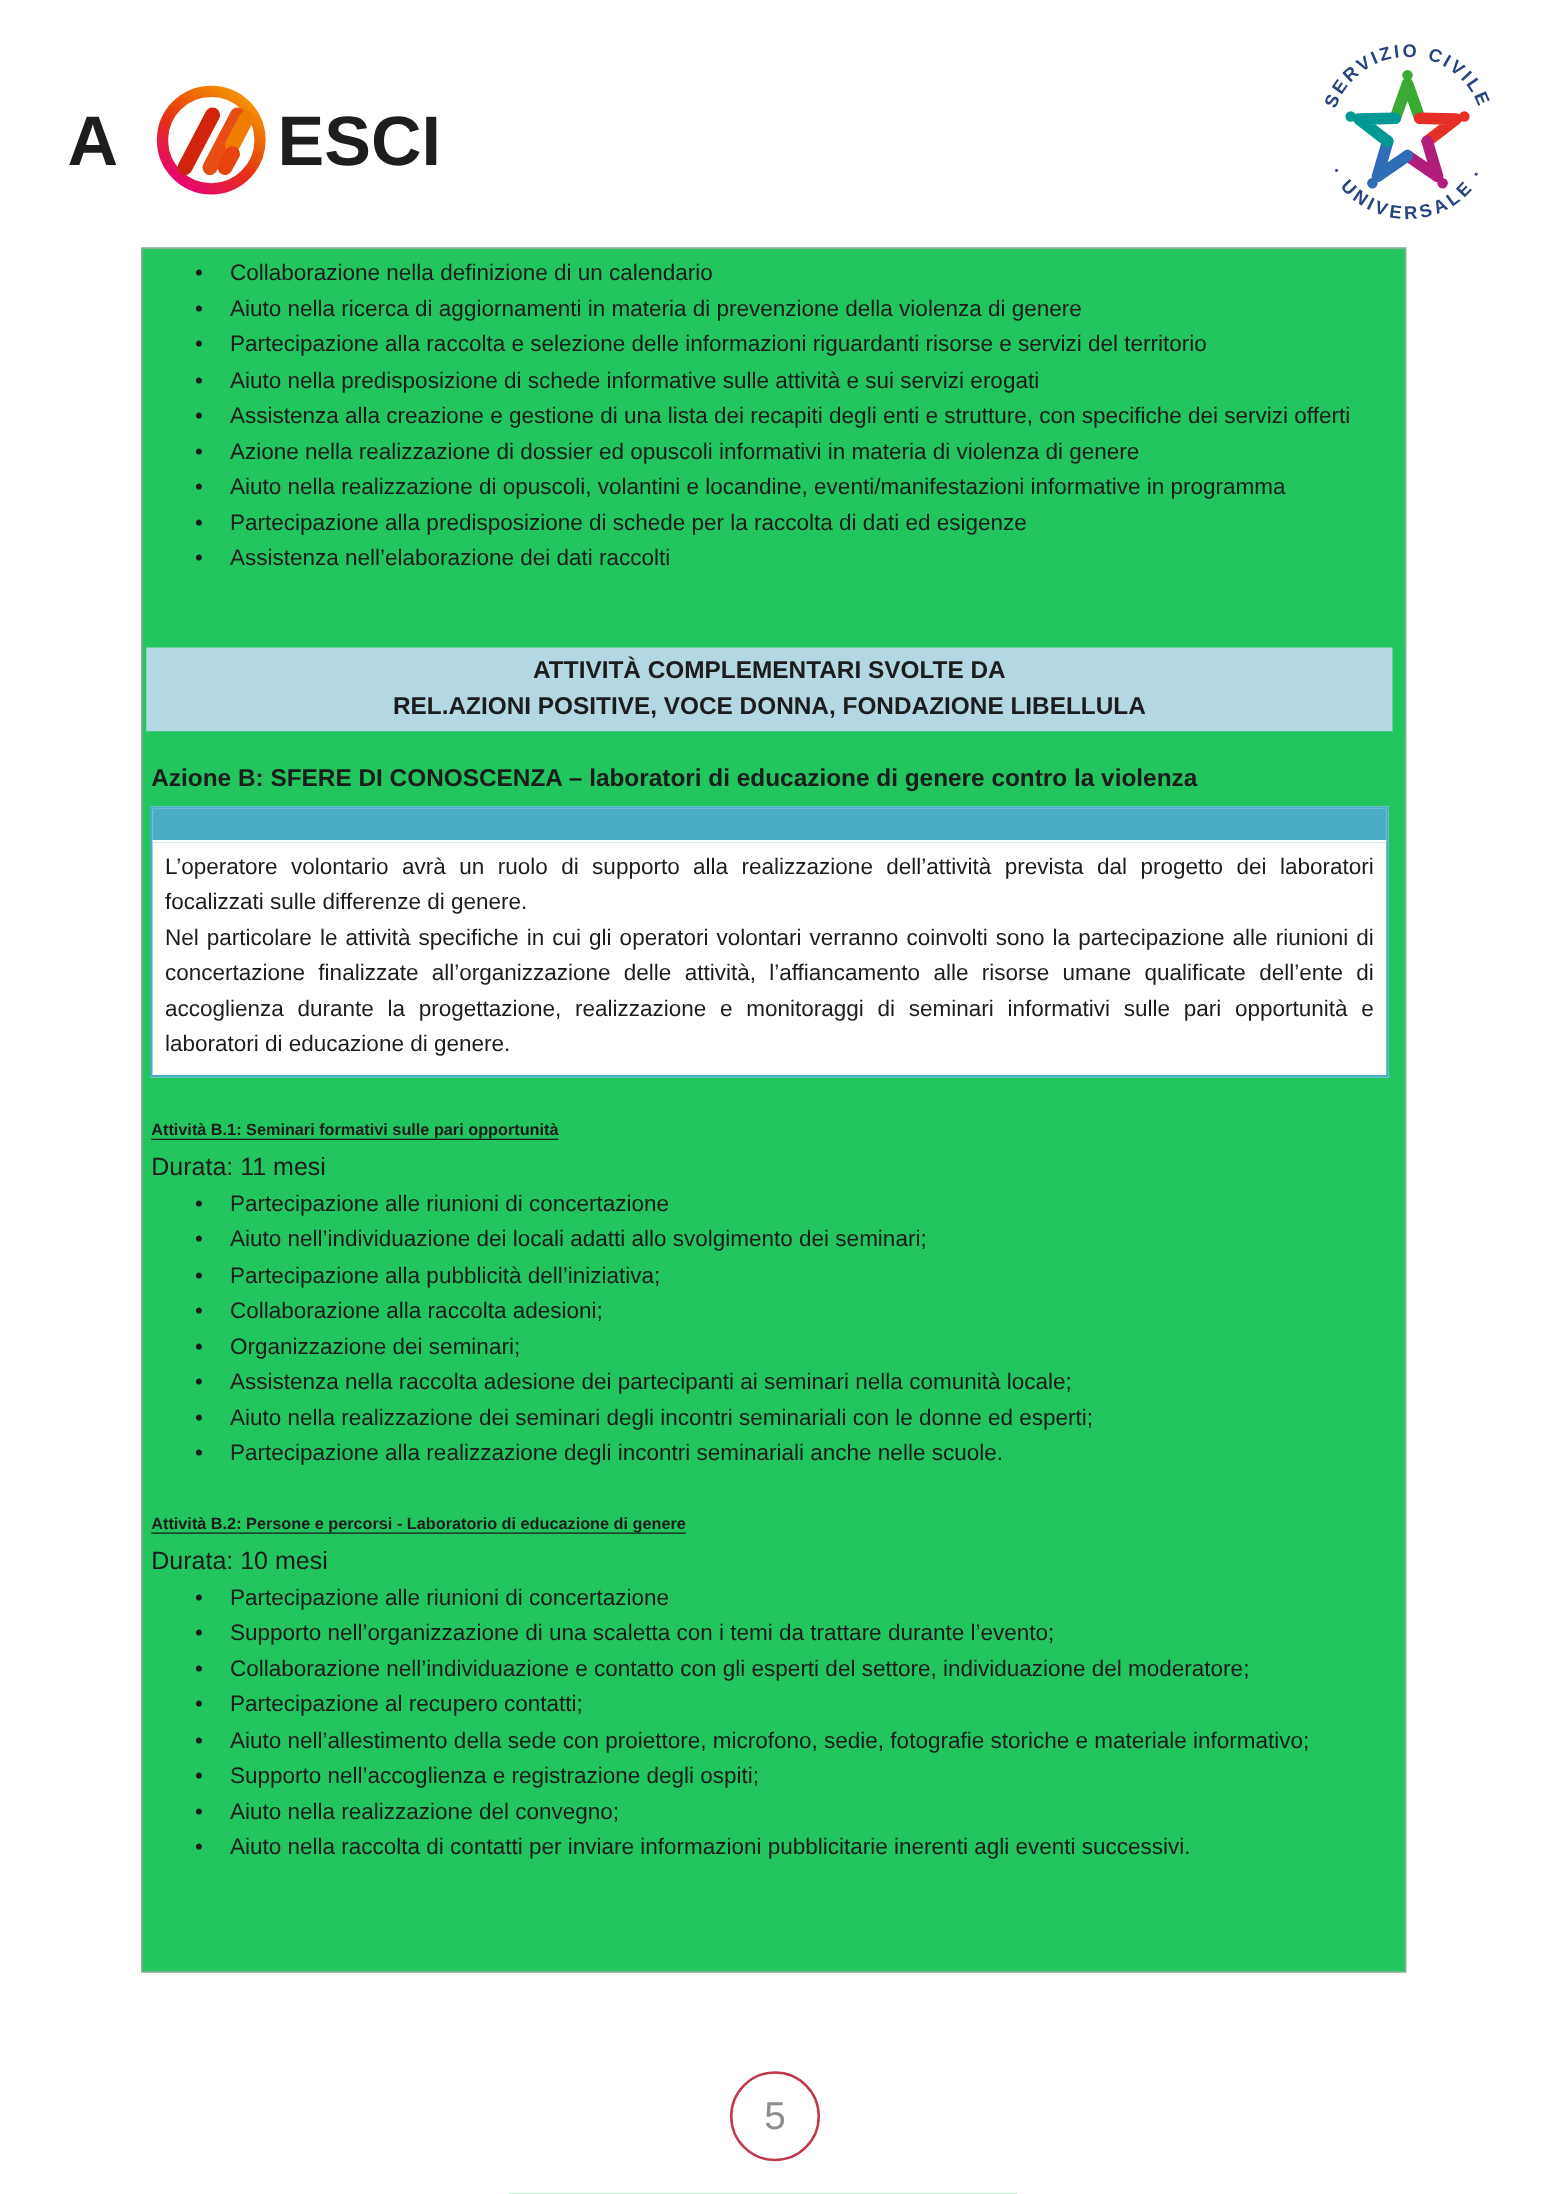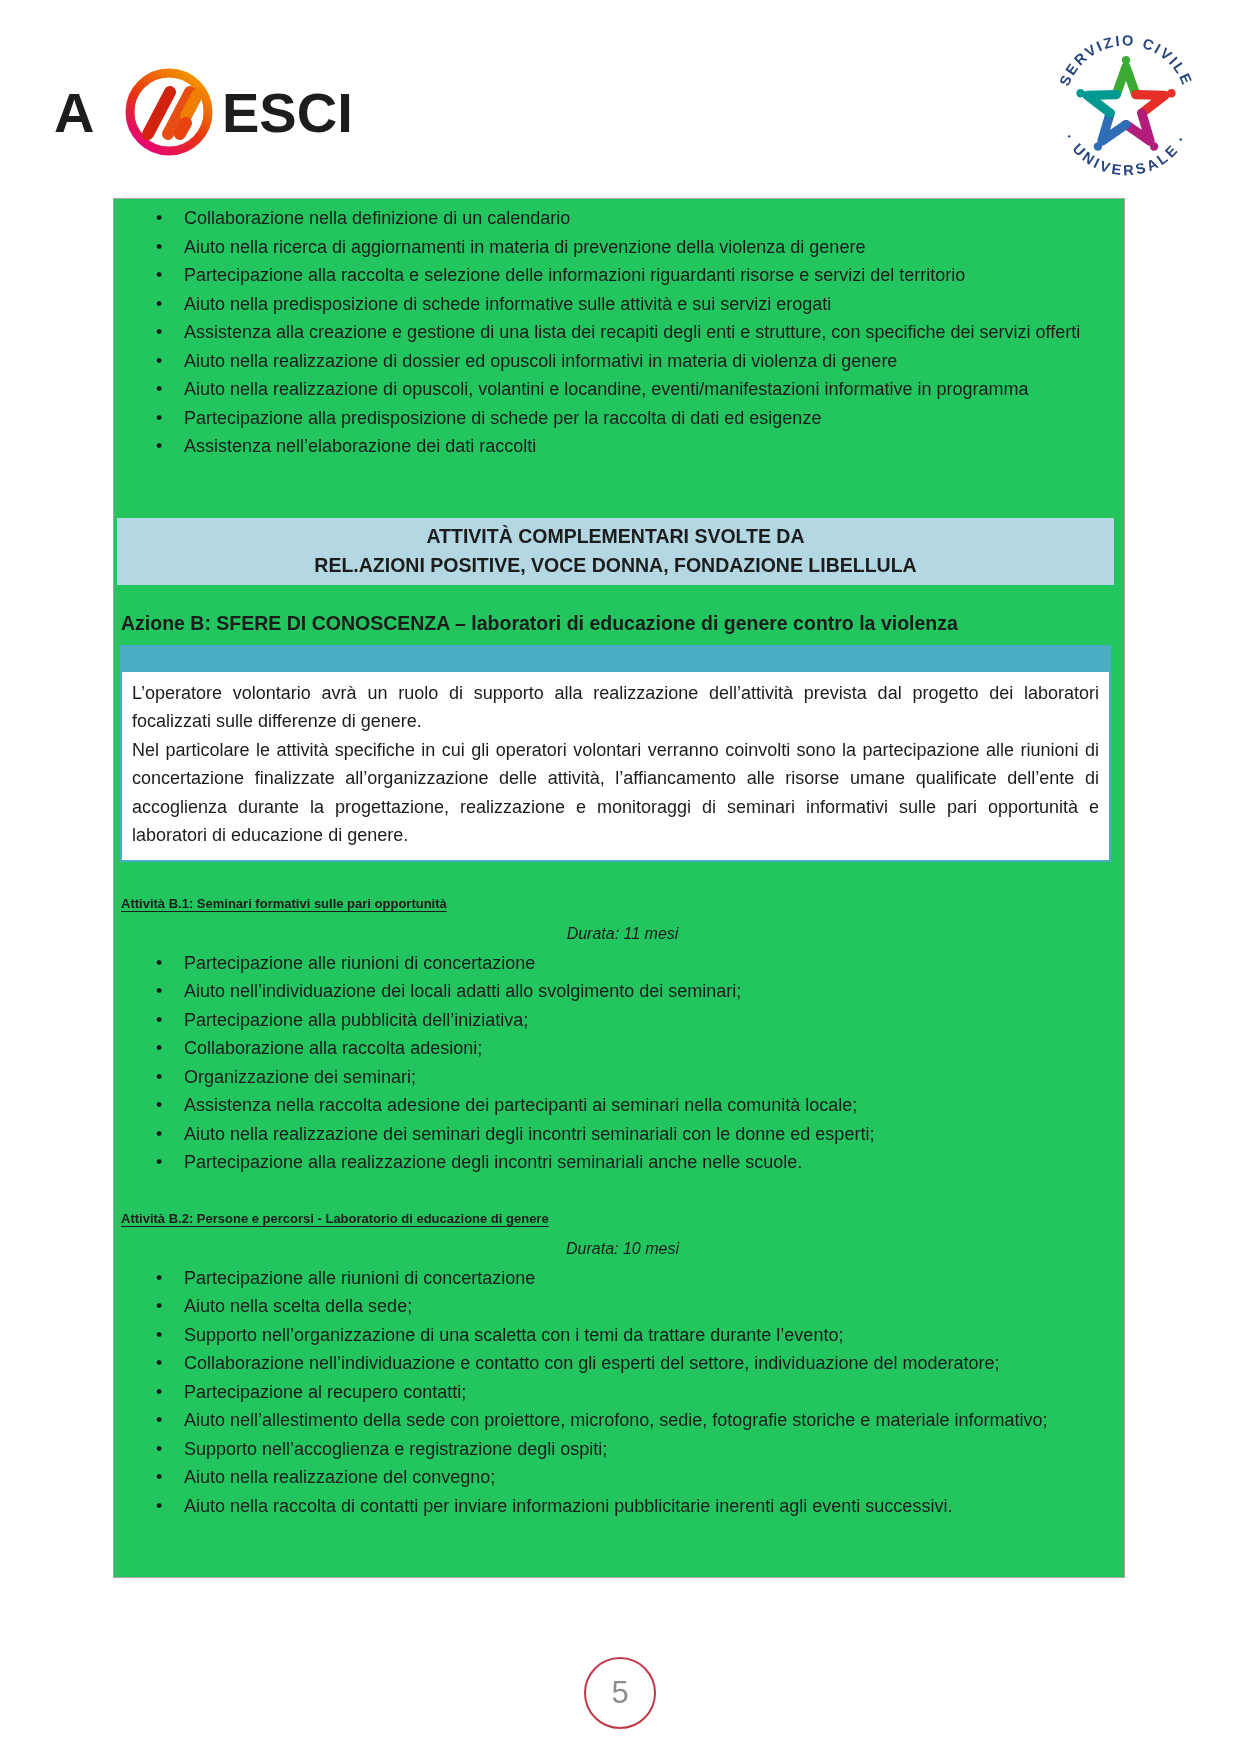--- a/index.html
+++ b/index.html
@@ -80,24 +80,22 @@
   .sec-title {
     margin: 29px 0 0 7px;
     font-weight: bold;
     font-size: 13px;
     line-height: 26px;
     text-decoration: underline;
     text-underline-offset: 3px;
   }
   .durata {
     margin: 3px 0 1px 7px;
-    font-style: italic;
-    font-size: 16px;
+    font-size: 20px;
     line-height: 28px;
-    text-align: center;
   }
 
   
   .page-badge {
     position: absolute;
     left: 584px; top: 1657px;
     width: 72px; height: 72px;
     border: 2px solid #c0394a;
     border-radius: 50%;
     display: flex; align-items: center; justify-content: center;
@@ -155,21 +153,21 @@
 </svg>
 
 <div class="frame">
 
   <ul class="bullets" style="margin-top:2px;">
     <li>Collaborazione nella definizione di un calendario</li>
     <li>Aiuto nella ricerca di aggiornamenti in materia di prevenzione della violenza di genere</li>
     <li>Partecipazione alla raccolta e selezione delle informazioni riguardanti risorse e servizi del territorio</li>
     <li>Aiuto nella predisposizione di schede informative sulle attività e sui servizi erogati</li>
     <li>Assistenza alla creazione e gestione di una lista dei recapiti degli enti e strutture, con specifiche dei servizi offerti</li>
-    <li>Aiuto nella realizzazione di dossier ed opuscoli informativi in materia di violenza di genere</li>
+    <li>Azione nella realizzazione di dossier ed opuscoli informativi in materia di violenza di genere</li>
     <li>Aiuto nella realizzazione di opuscoli, volantini e locandine, eventi/manifestazioni informative in programma</li>
     <li>Partecipazione alla predisposizione di schede per la raccolta di dati ed esigenze</li>
     <li>Assistenza nell’elaborazione dei dati raccolti</li>
   </ul>
 
   <div class="blue-header">
     <div>ATTIVITÀ COMPLEMENTARI SVOLTE DA</div>
     <div>REL.AZIONI POSITIVE, VOCE DONNA, FONDAZIONE LIBELLULA</div>
   </div>
 
@@ -195,21 +193,20 @@
     <li>Assistenza nella raccolta adesione dei partecipanti ai seminari nella comunità locale;</li>
     <li>Aiuto nella realizzazione dei seminari degli incontri seminariali con le donne ed esperti;</li>
     <li>Partecipazione alla realizzazione degli incontri seminariali anche nelle scuole.</li>
   </ul>
 
   <div class="sec-title">Attività B.2: Persone e percorsi - Laboratorio di educazione di genere</div>
   <div class="durata">Durata: 10 mesi</div>
 
   <ul class="bullets">
     <li>Partecipazione alle riunioni di concertazione</li>
-    <li>Aiuto nella scelta della sede;</li>
     <li>Supporto nell’organizzazione di una scaletta con i temi da trattare durante l’evento;</li>
     <li>Collaborazione nell’individuazione e contatto con gli esperti del settore, individuazione del moderatore;</li>
     <li>Partecipazione al recupero contatti;</li>
     <li>Aiuto nell’allestimento della sede con proiettore, microfono, sedie, fotografie storiche e materiale informativo;</li>
     <li>Supporto nell’accoglienza e registrazione degli ospiti;</li>
     <li>Aiuto nella realizzazione del convegno;</li>
     <li>Aiuto nella raccolta di contatti per inviare informazioni pubblicitarie inerenti agli eventi successivi.</li>
   </ul>
 
 </div>

